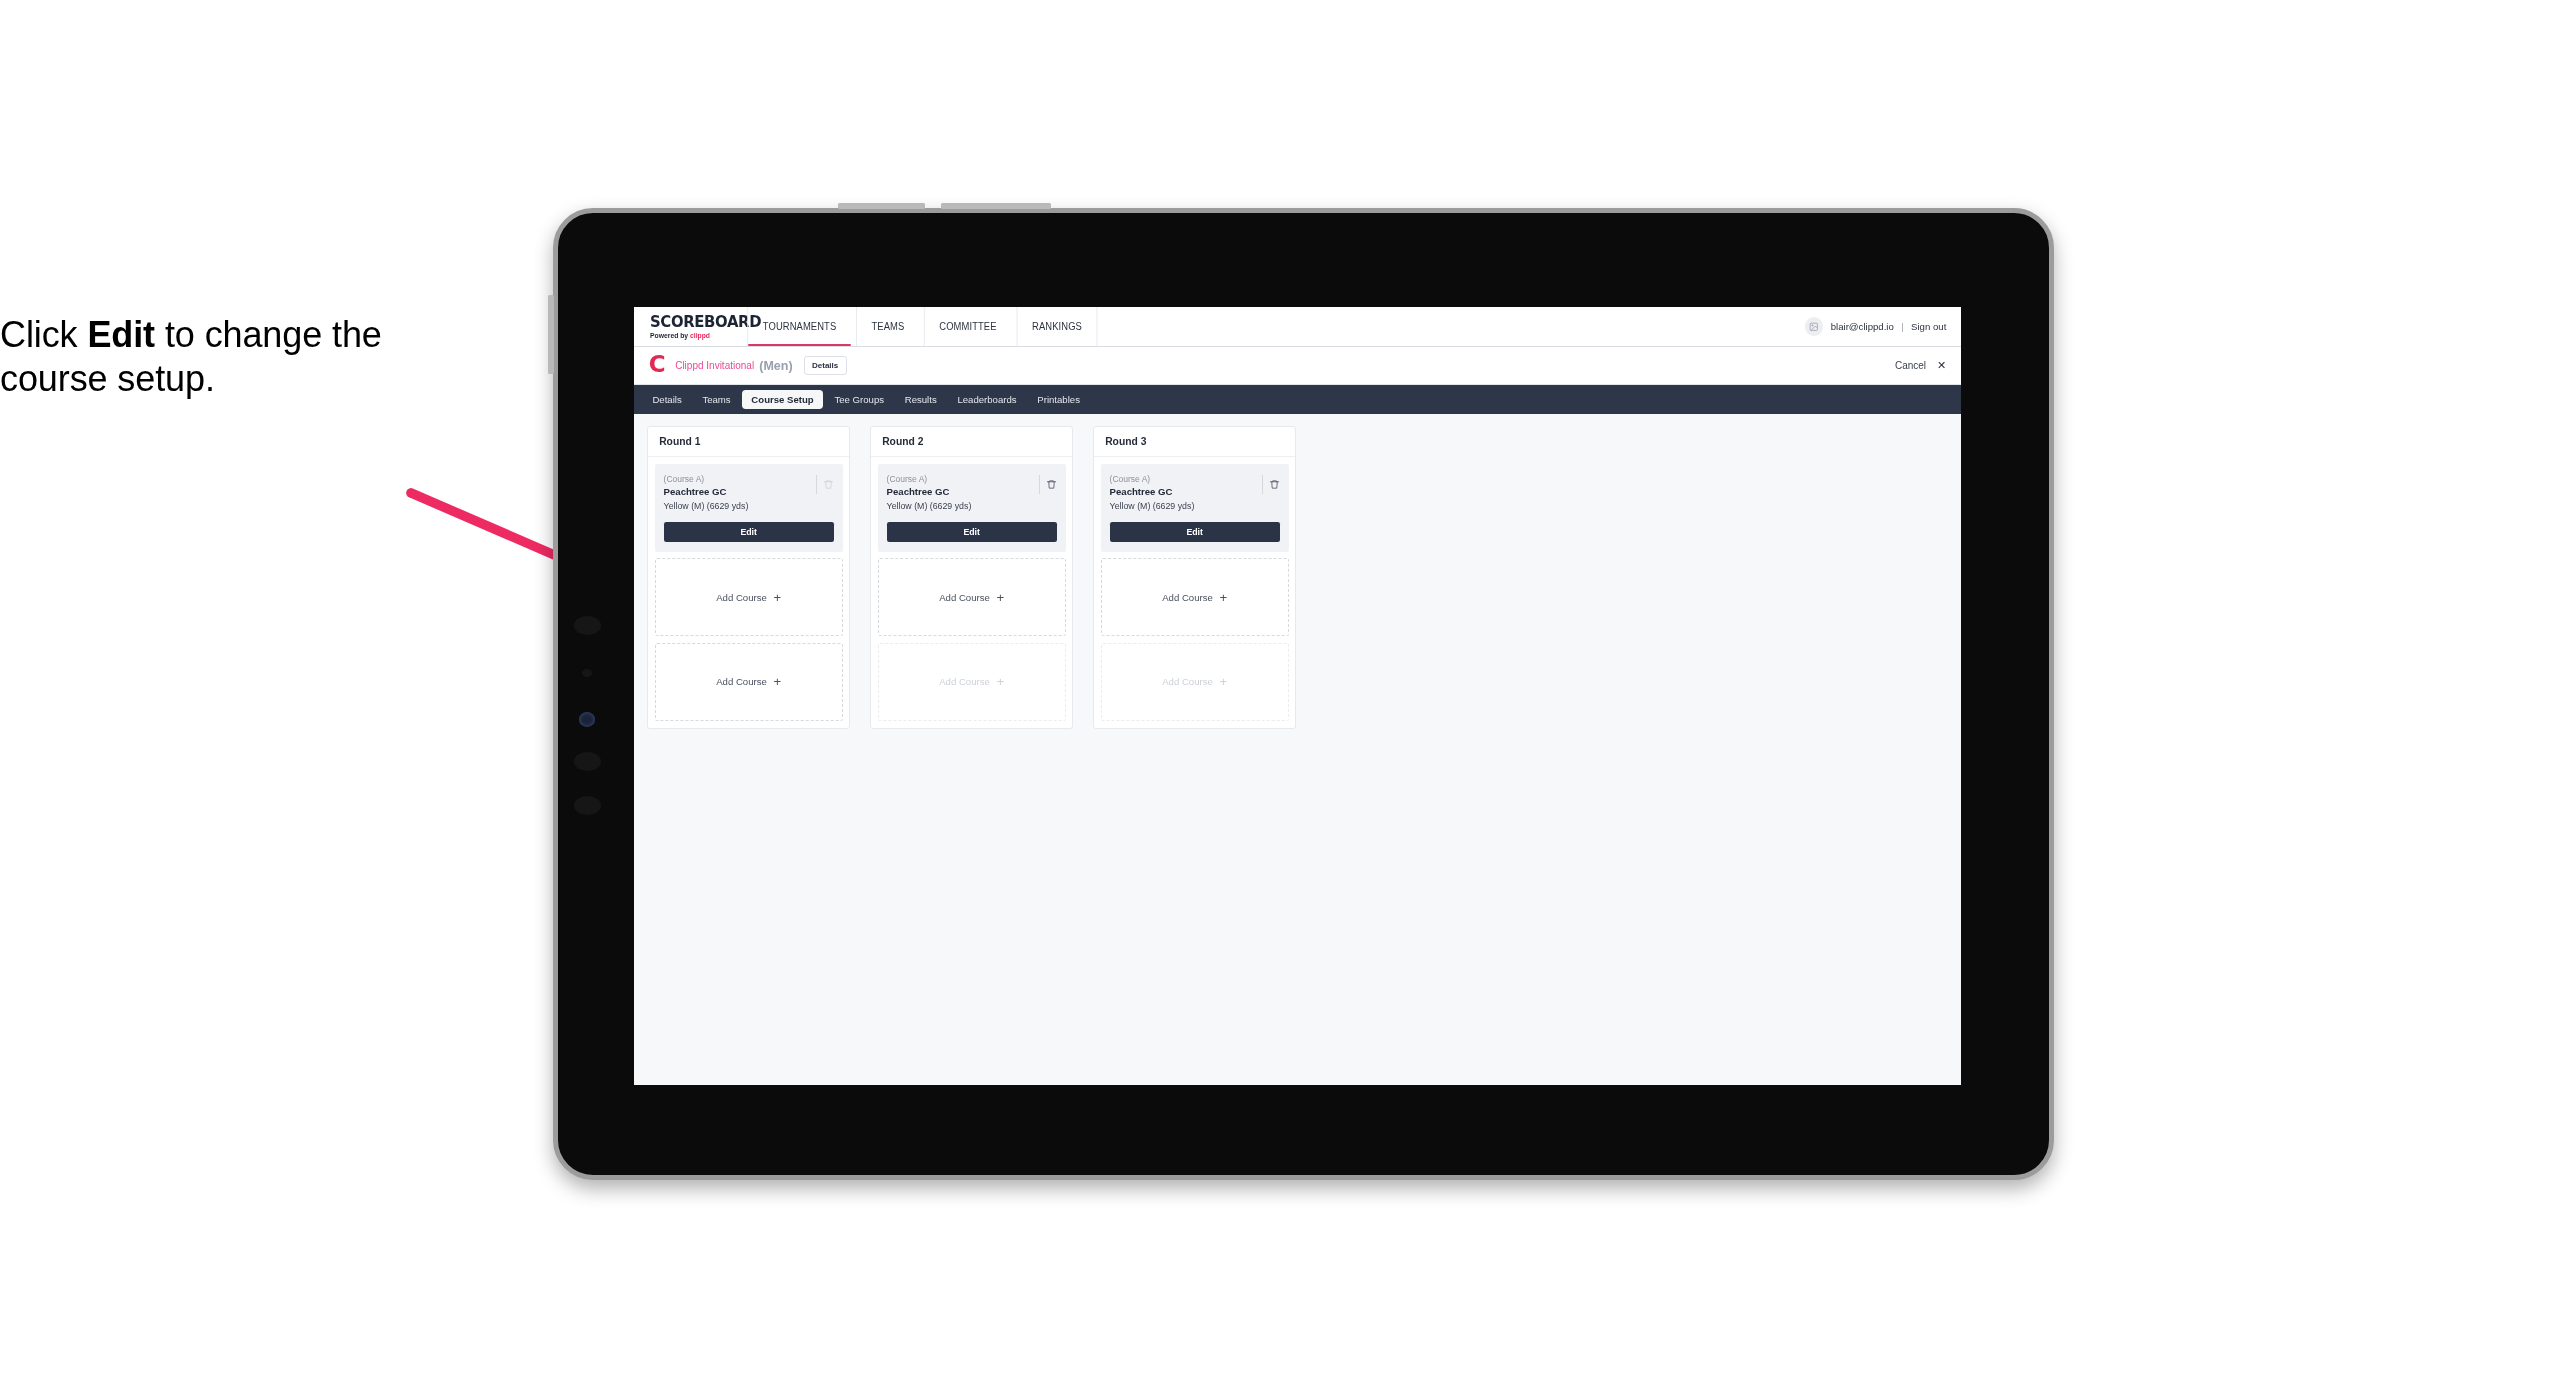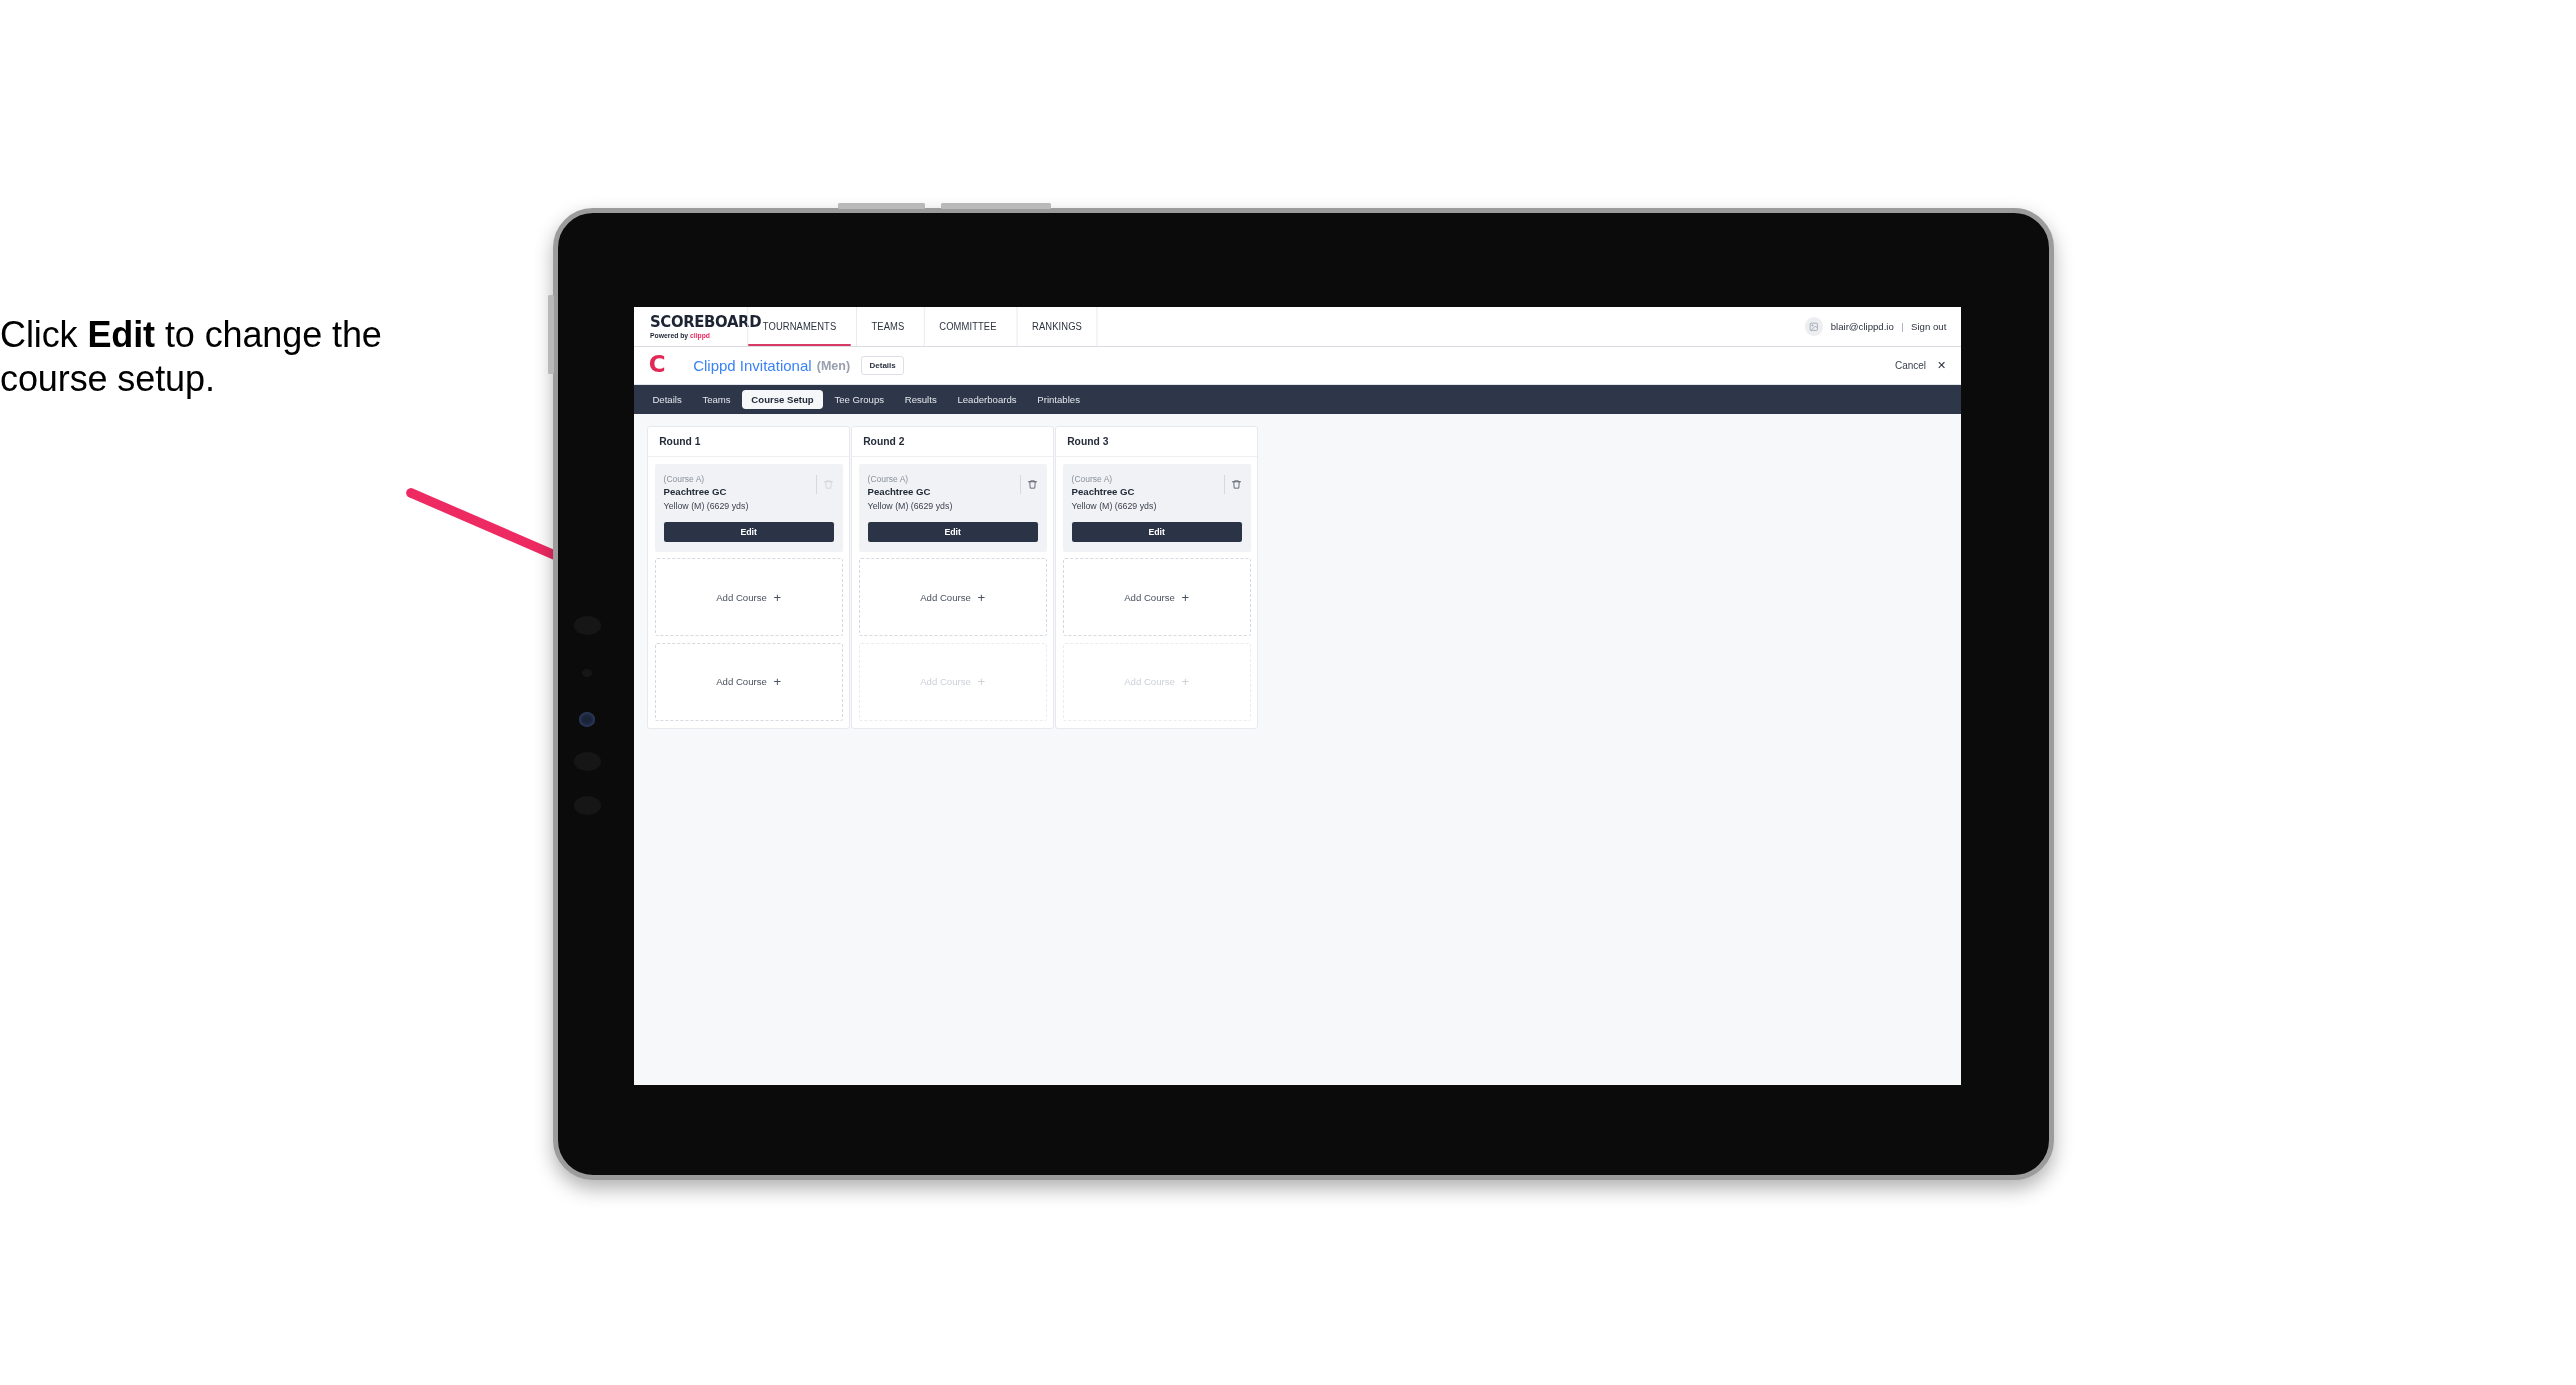--- a/index.html
+++ b/index.html
@@ -99,21 +99,21 @@
   
   #tourbar {
     height: 38px; background: #ffffff; display: flex; align-items: center;
     padding: 0 14.7px; border-bottom: 0.7px solid #e2e5ea;
   }
   #clippd-c {
     font-family: "DejaVu Sans", sans-serif;
     font-size: 23px; font-weight: 700; color: #e02a55; line-height: 1;
     margin-right: 9.6px; margin-top: -1.5px;
   }
-  #tour-name { font-size: 15px; color: #3b82f6; margin-left: 18px; }
+  #tour-name { font-size: 10px; color: #ec4899; }
   #tour-gender { font-size: 12.5px; color: #98a0ad; margin-left: 5.2px; font-weight: bold; }
   #hosting-chip {
     margin-left: 11px; font-size: 8px; font-weight: 700; color: #2b3240;
     border: 0.7px solid #dcdfe5; border-radius: 2.9px; padding: 3.7px 7.4px; background:#fff;
   }
   #cancel-group { margin-left: auto; display: flex; align-items: center; gap: 11px; }
   #cancel-label { font-size: 10px; color: #3a4150; }
   #cancel-x { font-size: 11px; color: #2b3240; line-height: 1; }
 
   
@@ -122,21 +122,21 @@
     padding: 0 8.8px; gap: 1.5px;
   }
   .tab {
     font-size: 9.6px; color: #e3e6ec; padding: 4.4px 9.6px; border-radius: 3.7px;
     white-space: nowrap;
   }
   .tab.active { background: #f6f7f9; color: #222a38; font-weight: 600; }
 
   
   #rounds {
-    display: flex; gap: 1px; padding: 11.8px 13.2px; align-items: flex-start;
+    display: flex; gap: 20px; padding: 11.8px 13.2px; align-items: flex-start;
   }
   .round-col {
     width: 203px; background: #ffffff; border: 0.7px solid #e6e9ee; border-radius: 2.9px;
     flex: 0 0 auto;
   }
   .round-head {
     padding: 9.6px 11px 8.8px; font-size: 10.3px; font-weight: 700; color: #252c3a;
     border-bottom: 0.7px solid #edeff2;
   }
   .round-body { padding: 6.6px 6.6px 7.4px; }

